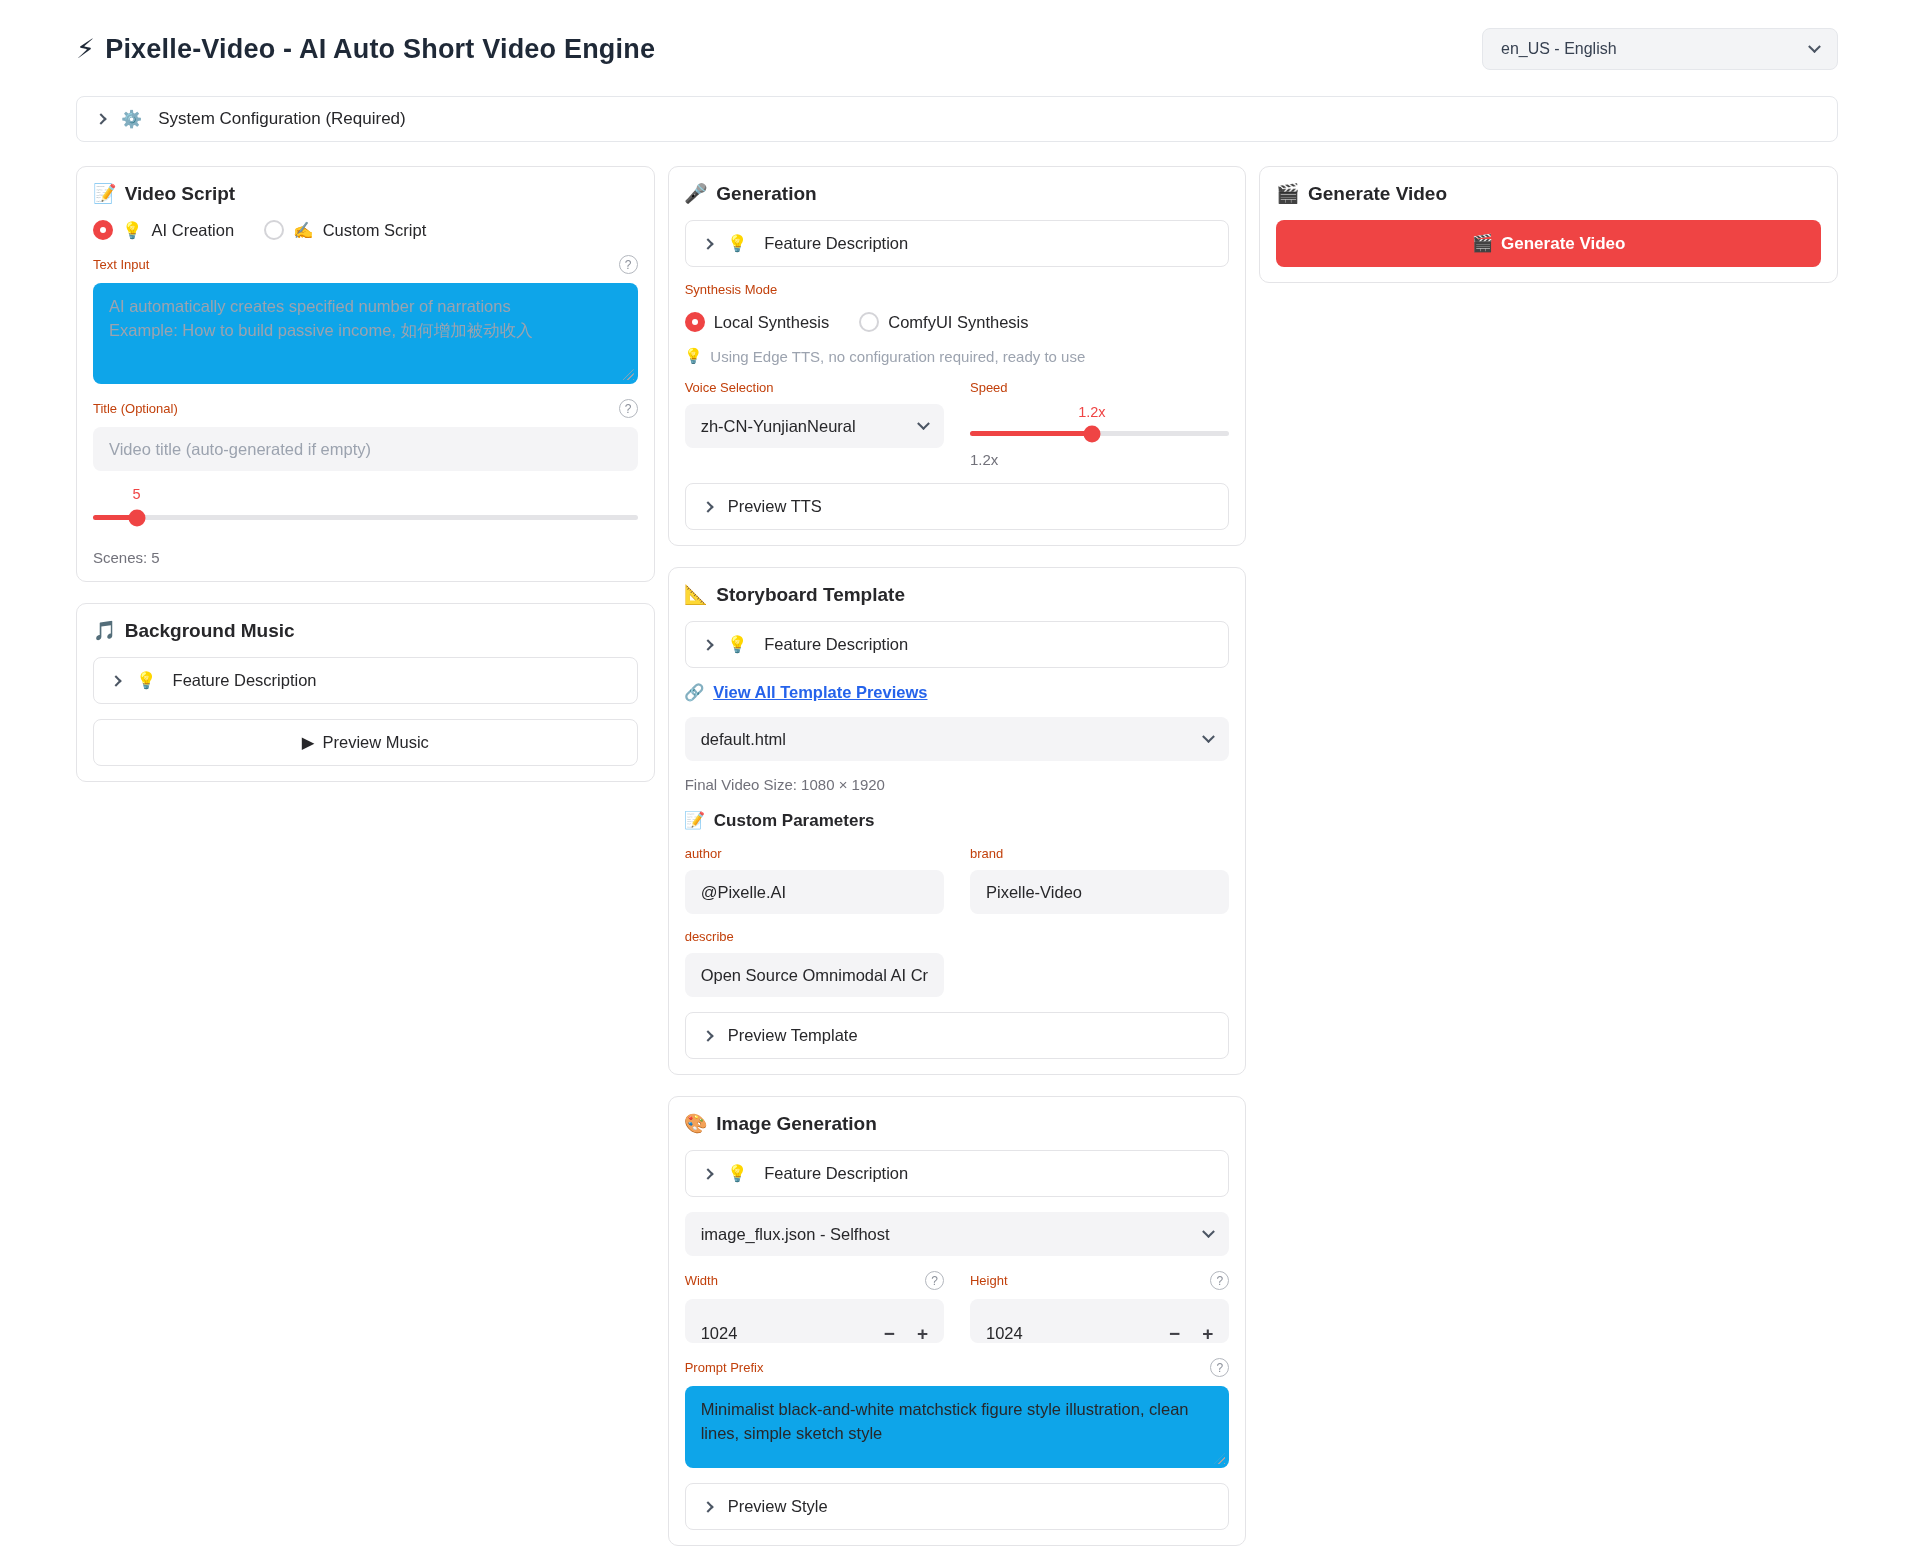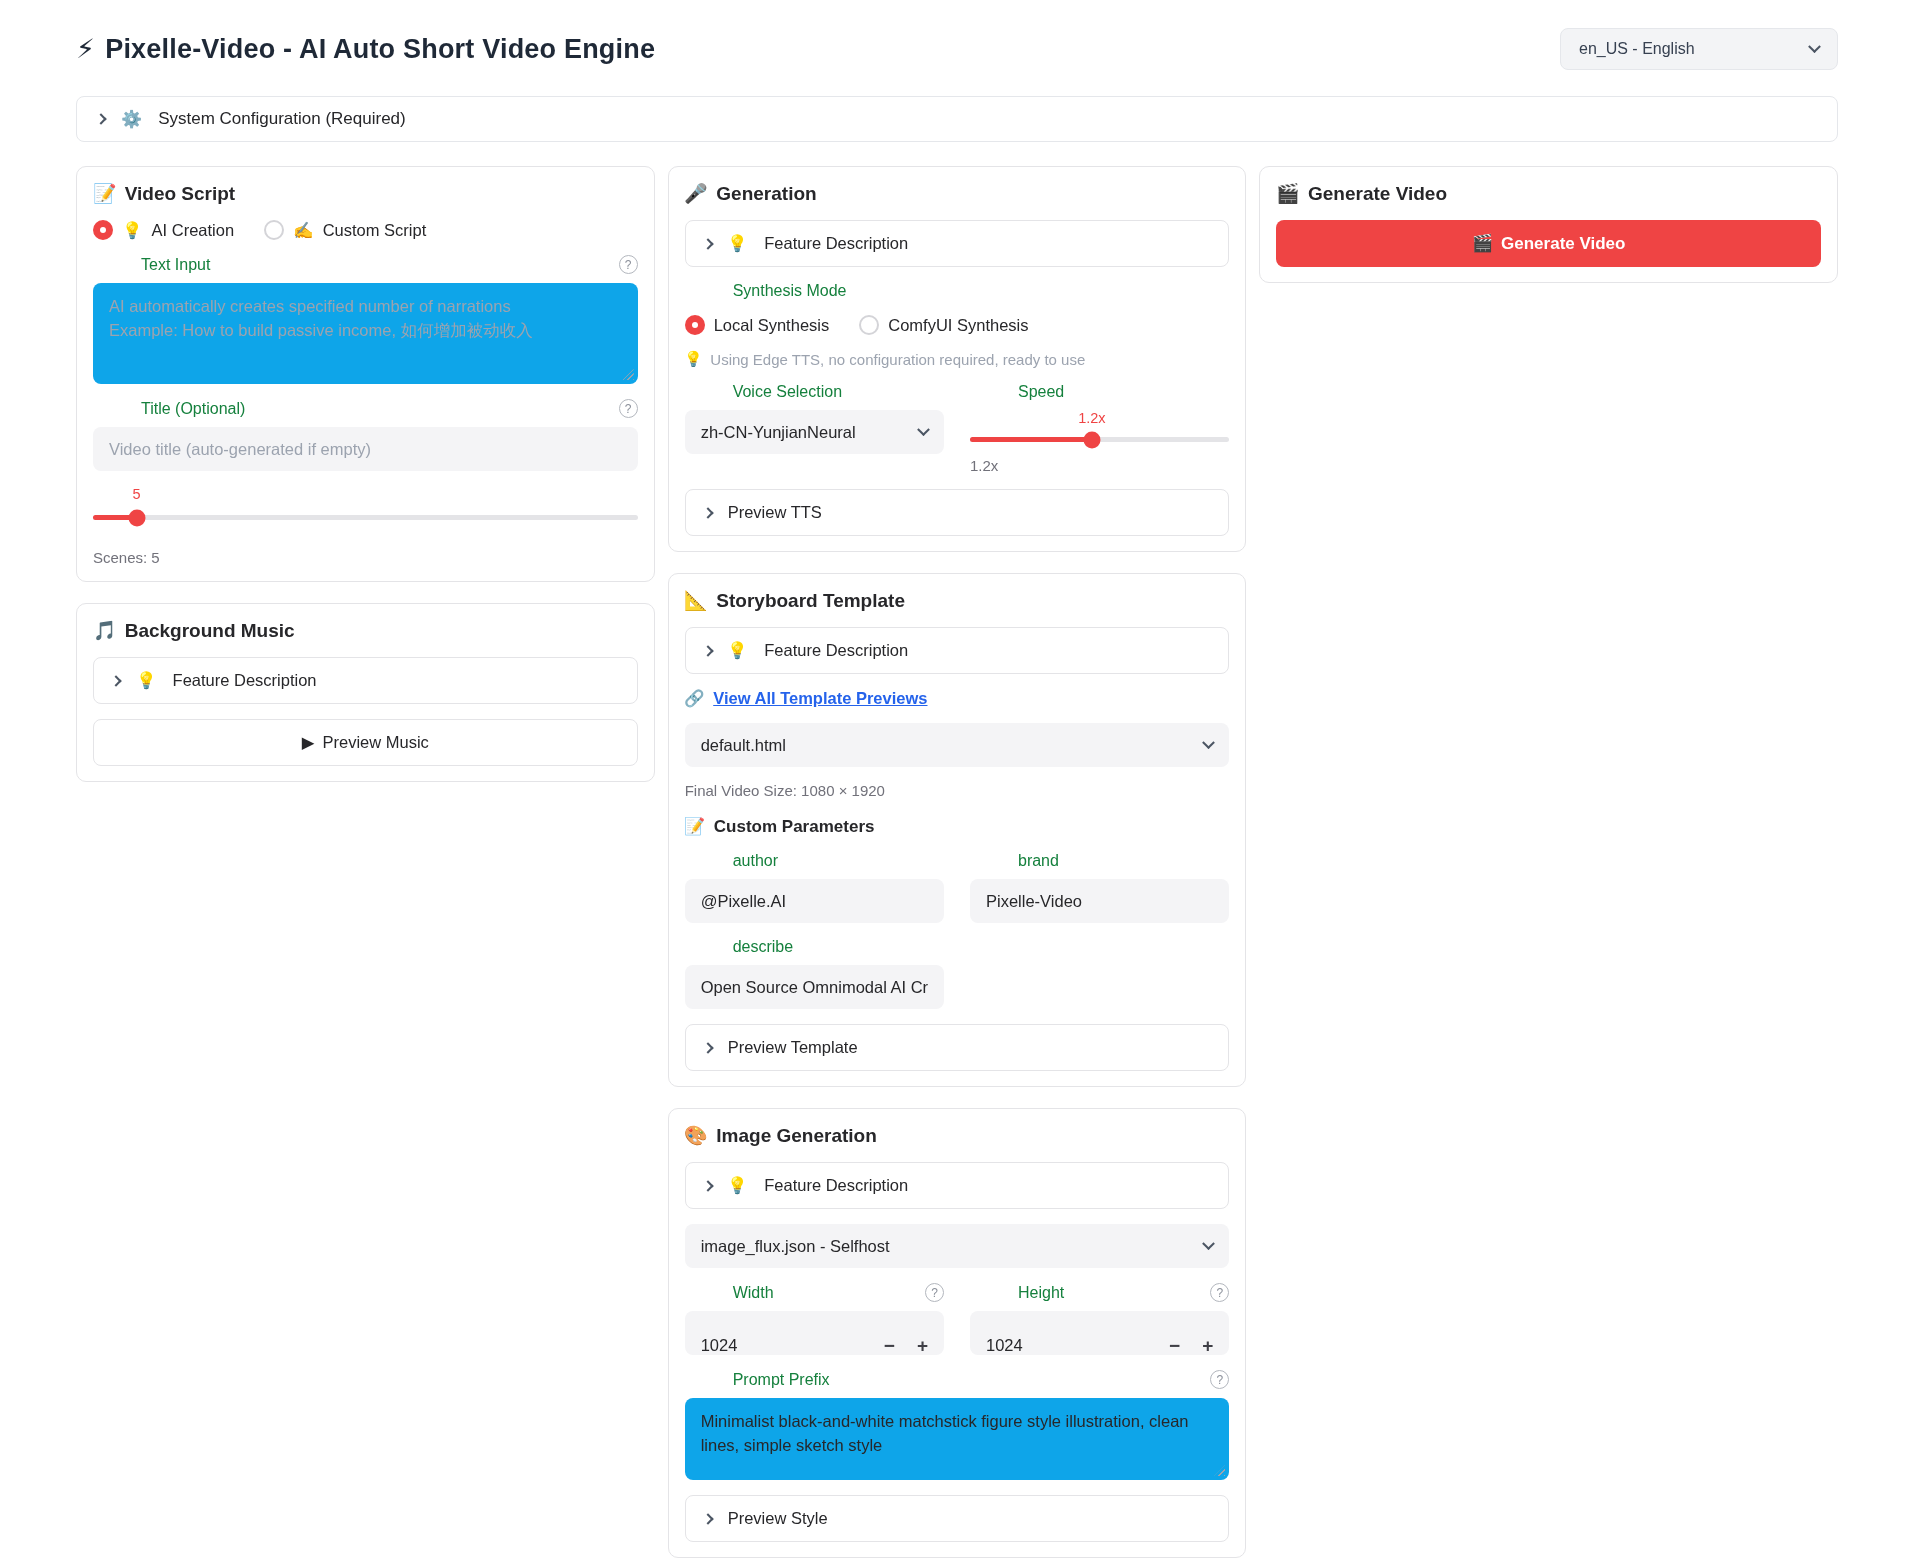--- a/index.html
+++ b/index.html
@@ -11,21 +11,21 @@
     font-family: "Liberation Sans", "DejaVu Sans", sans-serif;
     color: #27272a;
     overflow: hidden;
   }
   .content { position: absolute; left: 76px; right: 78px; top: 0; }
 
   
   .header-row { display: flex; justify-content: space-between; align-items: center; padding-top: 28px; }
   .app-title { font-size: 27px; font-weight: 700; color: #1f2937; display: flex; align-items: center; gap: 10px; letter-spacing: .2px; }
   .lang-select {
-    width: 278px; height: 42px; background: #f3f4f6; border: 1px solid #e5e7eb;
+    width: 356px; height: 42px; background: #f3f4f6; border: 1px solid #e5e7eb;
     border-radius: 8px; display: flex; align-items: center; justify-content: space-between;
     padding: 0 18px; font-size: 16px; color: #374151; cursor: pointer;
   }
 
   
   .chev-r { width: 8px; height: 8px; border-top: 2px solid #4b5563; border-right: 2px solid #4b5563; transform: rotate(45deg); flex-shrink: 0; }
   .chev-d { width: 9px; height: 9px; border-top: 2px solid #4b5563; border-right: 2px solid #4b5563; transform: rotate(135deg) translate(-2px,2px); flex-shrink: 0; }
 
   
   .sysbar {
@@ -38,21 +38,21 @@
   .grid { margin-top: 24px; display: grid; grid-template-columns: 1fr 1fr 1fr; gap: 13px; align-items: start; }
   .col { display: flex; flex-direction: column; gap: 21px; }
   .card {
     border: 1px solid #e4e4e7; border-radius: 10px; background: #fff;
     padding: 15px 16px; display: flex; flex-direction: column; gap: 15px;
   }
   .card-title { font-size: 19px; font-weight: 700; color: #27272a; display: flex; align-items: center; gap: 8px; }
   .sub-title { font-size: 17px; font-weight: 700; color: #27272a; display: flex; align-items: center; gap: 8px; margin-top: 2px; }
 
   
-  .label { font-size: 16px; color: #15803d; margin-left: 48px; }
+  .label { font-size: 13px; color: #c2410c; }
   .label-row { display: flex; align-items: center; justify-content: space-between; }
   .muted { font-size: 15px; color: #71717a; }
   .info-line { font-size: 15px; color: #9ca3af; display: flex; align-items: center; gap: 7px; }
   .help {
     width: 19px; height: 19px; border: 1.5px solid #b3b7be; border-radius: 50%;
     color: #8b909a; font-size: 12px; display: flex; align-items: center; justify-content: center; flex-shrink: 0;
   }
 
   
   .tinput, .dropdown, .numfield {

